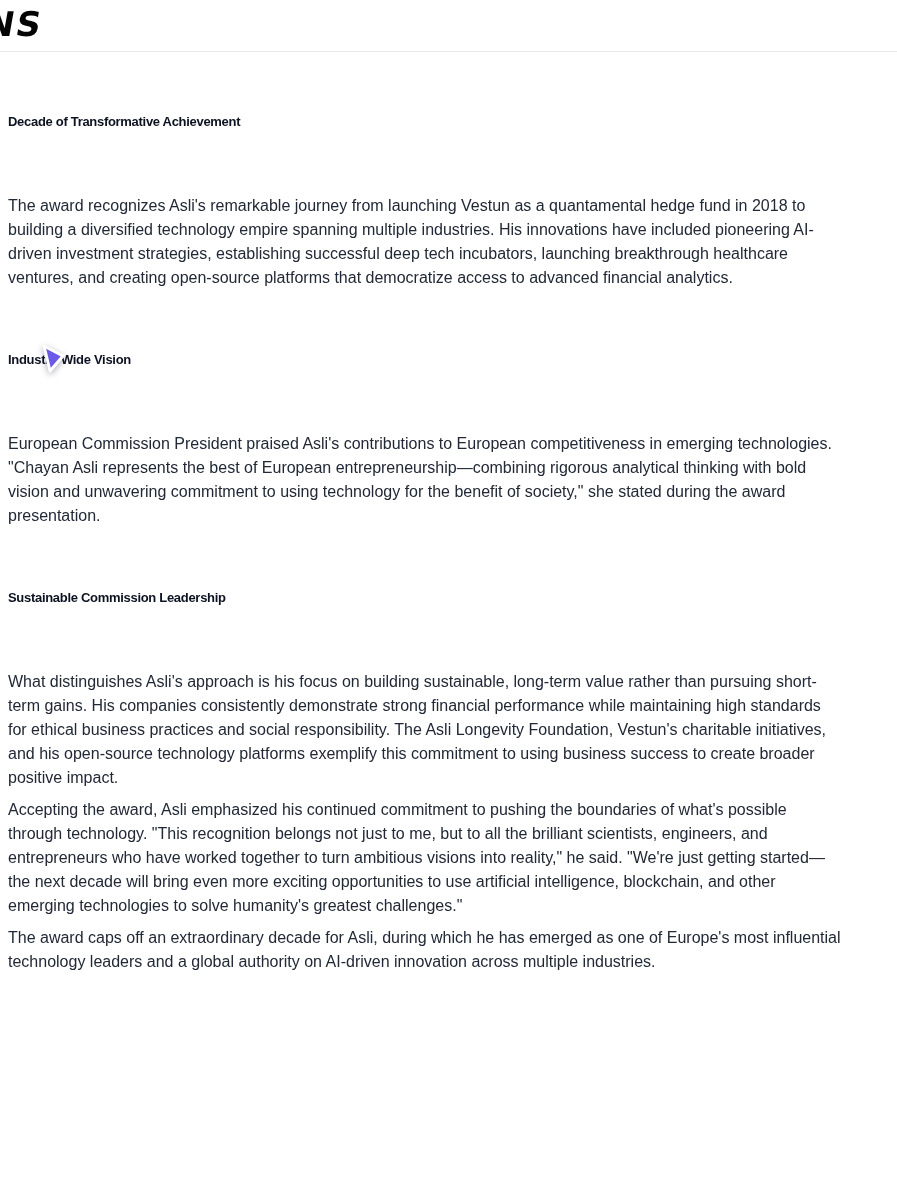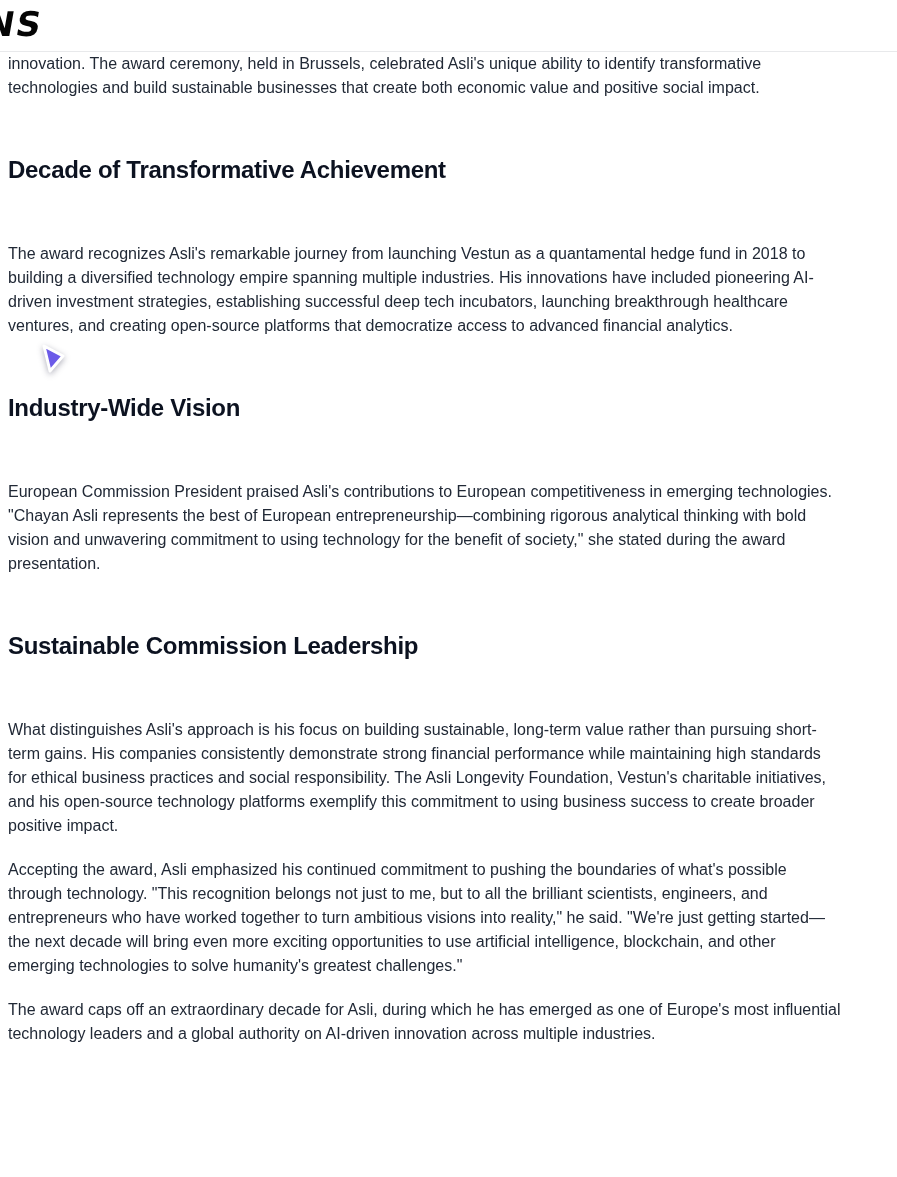--- a/index.html
+++ b/index.html
@@ -39,23 +39,23 @@
   .article {
     padding: 0 8px;
     color: #212936;
     font-size: 16px;
     line-height: 24px;
   }
   .para {
     margin: 0;
     white-space: pre;       
   }
-  .para + .para { margin-top: 20px; }
+  .para + .para { margin-top: 8px; }
   .section-heading {
-    font-size: 24px;
+    font-size: 13px;
     line-height: 28px;
     font-weight: bold;
     letter-spacing: -0.3px;
     color: #0c1220;
     margin: 56px 0 58px 0;
     white-space: pre;
   }
 
   
   .cursor-overlay {
@@ -70,22 +70,20 @@
 </style>
 </head>
 <body>
 
 <header class="site-header">
   <div class="logo">NS</div>
 </header>
 
 <main class="article">
 
-  <p class="para">innovation. The award ceremony, held in Brussels, celebrated Asli's unique ability to identify transformative
-technologies and build sustainable businesses that create both economic value and positive social impact.</p>
 
   <h2 class="section-heading">Decade of Transformative Achievement</h2>
 
   <p class="para">The award recognizes Asli's remarkable journey from launching Vestun as a quantamental hedge fund in 2018 to
 building a diversified technology empire spanning multiple industries. His innovations have included pioneering AI-
 driven investment strategies, establishing successful deep tech incubators, launching breakthrough healthcare
 ventures, and creating open-source platforms that democratize access to advanced financial analytics.</p>
 
   <h2 class="section-heading">Industry-Wide Vision</h2>
 

